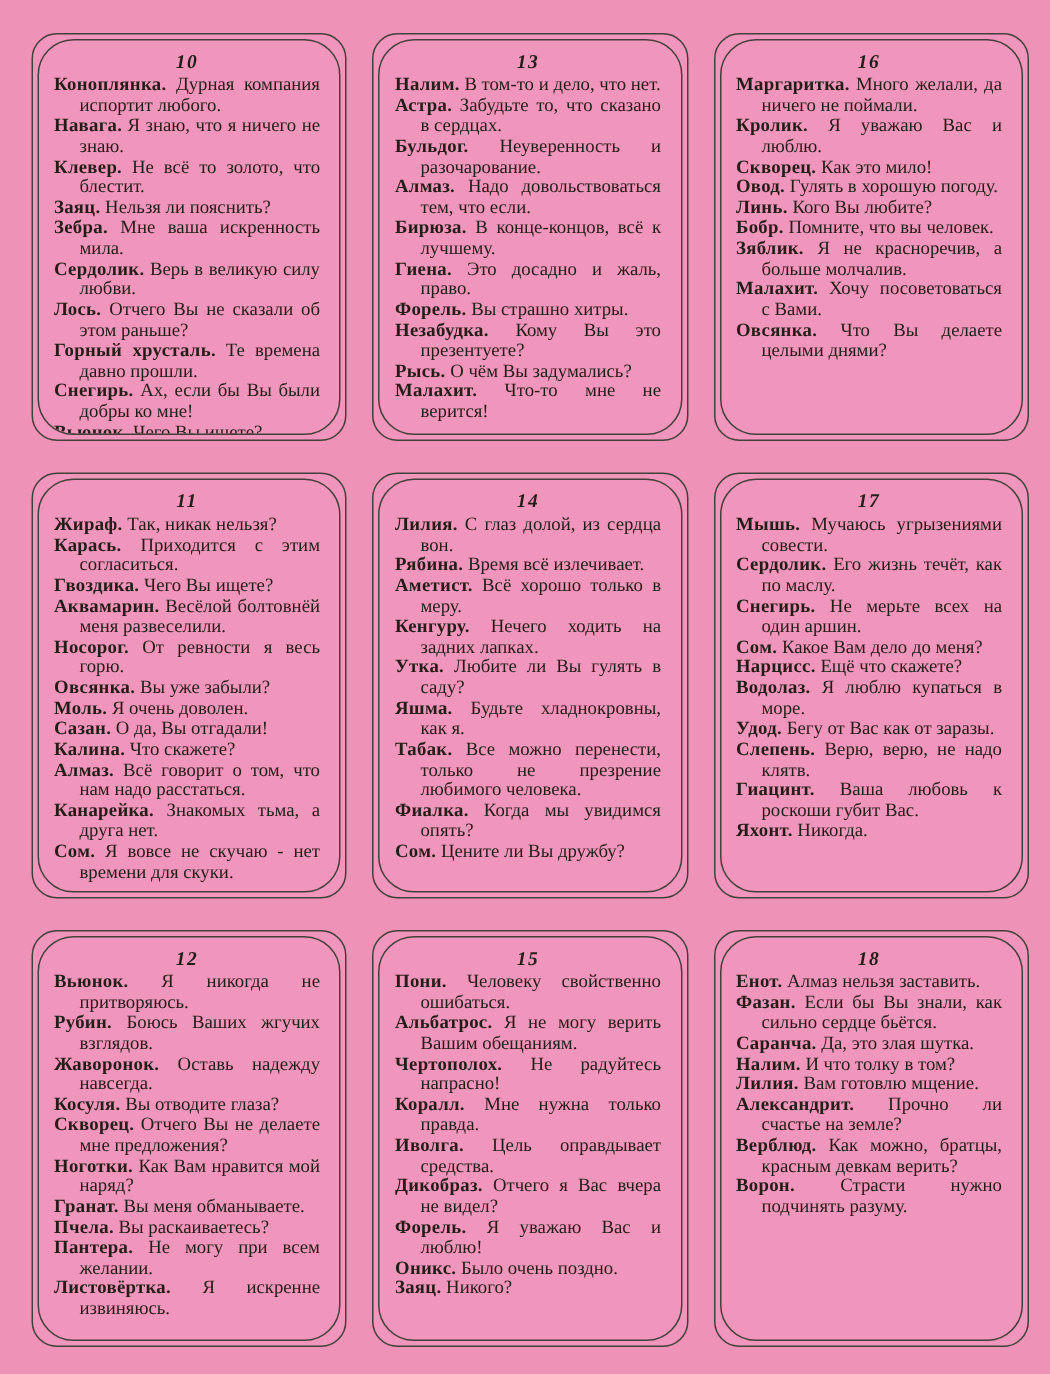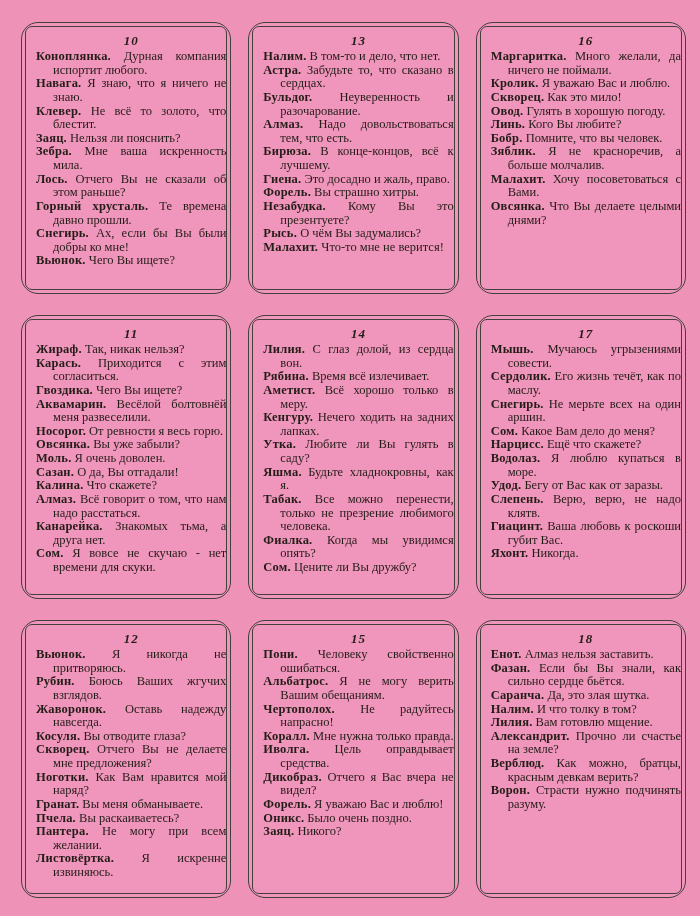--- a/index.html
+++ b/index.html
@@ -28,23 +28,23 @@
   }
   .card{
     border:1.5px solid var(--line);
     border-radius:17px;
     padding:3px;
     background:var(--card-bg);
     height:100%;
   }
   .card-inner{
     border:1px solid var(--line);
-    border-radius:7px;
+    border-radius:24px;
     height:100%;
-    padding:5px 0 4px 10px;
+    padding:5px 13px 4px 10px;
     overflow:hidden;
   }
   .card-number{
     text-align:center;
     font-style:italic;
     font-weight:bold;
     font-size:13px;
     line-height:15px;
     margin:1px 0 2px 0;
     letter-spacing:1px;
@@ -73,20 +73,21 @@
   <p class="entry"><span class="entry-name">Коноплянка.</span> <span class="entry-text">Дурная компания испортит любого.</span></p>
 
   <p class="entry"><span class="entry-name">Навага.</span> <span class="entry-text">Я знаю, что я ничего не знаю.</span></p>
 
   <p class="entry"><span class="entry-name">Клевер.</span> <span class="entry-text">Не всё то золото, что блестит.</span></p>
 
   <p class="entry"><span class="entry-name">Заяц.</span> <span class="entry-text">Нельзя ли пояснить?</span></p>
 
   <p class="entry"><span class="entry-name">Зебра.</span> <span class="entry-text">Мне ваша искренность мила.</span></p>
 
+  <p class="entry"><span class="entry-name">Сердолик.</span> <span class="entry-text">Верь в великую силу любви.</span></p>
 
   <p class="entry"><span class="entry-name">Лось.</span> <span class="entry-text">Отчего Вы не сказали об этом раньше?</span></p>
 
   <p class="entry"><span class="entry-name">Горный хрусталь.</span> <span class="entry-text">Те времена давно прошли.</span></p>
 
   <p class="entry"><span class="entry-name">Снегирь.</span> <span class="entry-text">Ах, если бы Вы были добры ко мне!</span></p>
 
   <p class="entry"><span class="entry-name">Вьюнок.</span> <span class="entry-text">Чего Вы ищете?</span></p>
 </div>
   </div>
@@ -94,21 +95,21 @@
   <div class="card">
     <div class="card-inner">
       <div class="card-number">13</div>
 
   <p class="entry"><span class="entry-name">Налим.</span> <span class="entry-text">В том-то и дело, что нет.</span></p>
 
   <p class="entry"><span class="entry-name">Астра.</span> <span class="entry-text">Забудьте то, что сказано в сердцах.</span></p>
 
   <p class="entry"><span class="entry-name">Бульдог.</span> <span class="entry-text">Неуверенность и разочарование.</span></p>
 
-  <p class="entry"><span class="entry-name">Алмаз.</span> <span class="entry-text">Надо довольствоваться тем, что есть.</span></p>
+  <p class="entry"><span class="entry-name">Алмаз.</span> <span class="entry-text">Надо довольствоваться тем, что если.</span></p>
 
   <p class="entry"><span class="entry-name">Бирюза.</span> <span class="entry-text">В конце-концов, всё к лучшему.</span></p>
 
   <p class="entry"><span class="entry-name">Гиена.</span> <span class="entry-text">Это досадно и жаль, право.</span></p>
 
   <p class="entry"><span class="entry-name">Форель.</span> <span class="entry-text">Вы страшно хитры.</span></p>
 
   <p class="entry"><span class="entry-name">Незабудка.</span> <span class="entry-text">Кому Вы это презентуете?</span></p>
 
   <p class="entry"><span class="entry-name">Рысь.</span> <span class="entry-text">О чём Вы задумались?</span></p>

